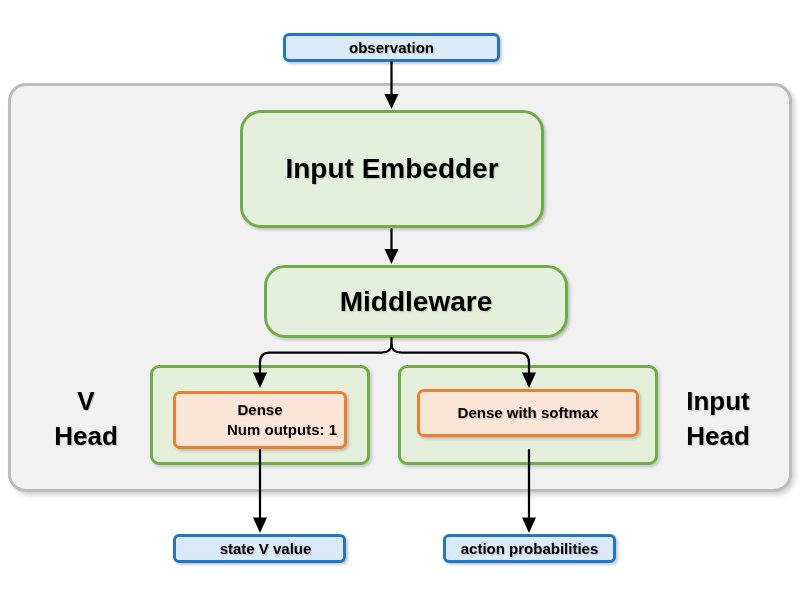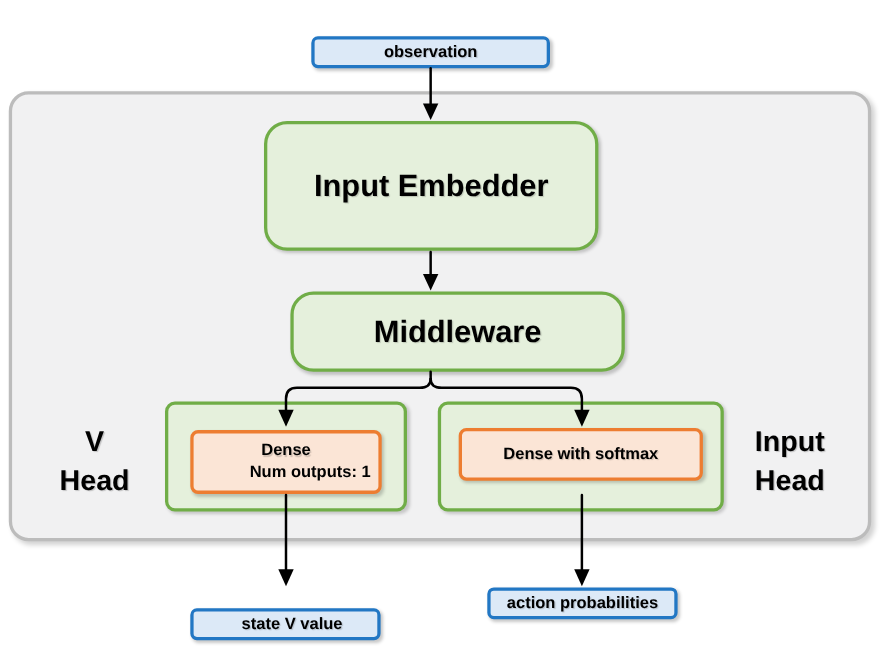--- a/index.html
+++ b/index.html
@@ -85,21 +85,21 @@
   }
   .node-observation { left: 283px; top: 33px; width: 217px; height: 29px; }
   .node-input-embedder { left: 240px; top: 110px; width: 304px; height: 118px; }
   .node-middleware { left: 240px; top: 265px; width: 304px; height: 73px; margin-left: 24px; }
   .frame-v-head { left: 150px; top: 365px; width: 220px; height: 100px; }
   .frame-policy-head { left: 398px; top: 365px; width: 260px; height: 100px; }
   .node-dense { left: 173px; top: 391px; width: 174px; height: 58px; }
   .node-dense-softmax { left: 417px; top: 389px; width: 222px; height: 48px; }
   .label-v-head { left: 24px; top: 384px; }
   .label-policy-head { left: 656px; top: 384px; }
-  .node-state-v-value { left: 173px; top: 553px; width: 173px; height: 29px; padding-left: 12px; }
+  .node-state-v-value { left: 173px; top: 534px; width: 173px; height: 29px; padding-left: 12px; }
   .node-action-probabilities { left: 443px; top: 534px; width: 173px; height: 29px; }
   svg.arrows {
     position: absolute;
     left: 0; top: 0;
     width: 800px; height: 600px;
     pointer-events: none;
   }
   svg.arrows path { stroke: var(--arrow); stroke-width: 2.25; fill: none; stroke-linecap: round; }
   svg.arrows polygon { fill: var(--arrow); stroke: none; }
 </style>

